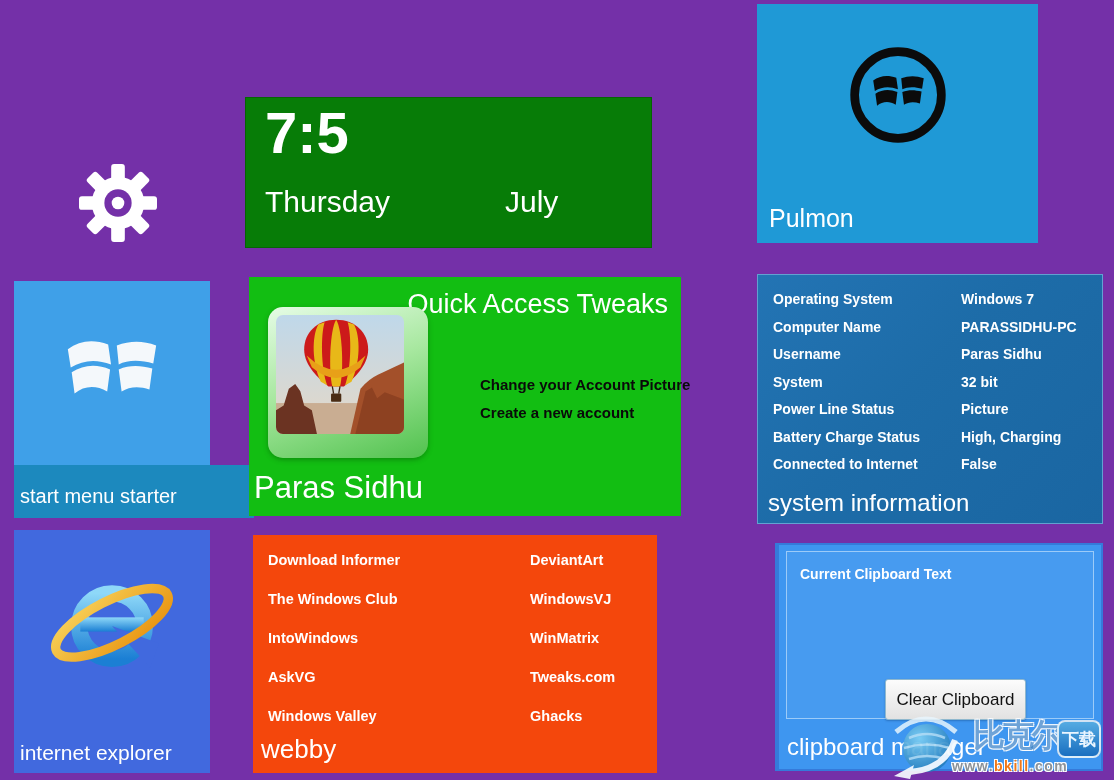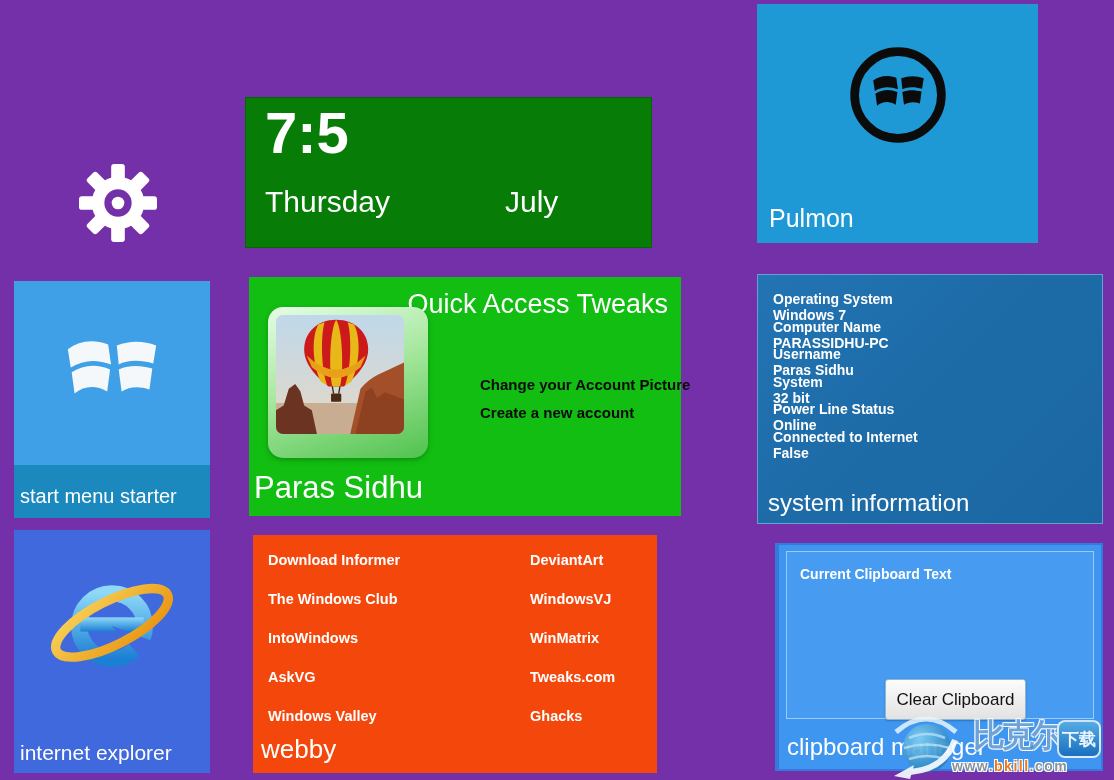--- a/index.html
+++ b/index.html
@@ -25,42 +25,42 @@
   #clock-day{position:absolute;left:20px;top:88px;font-size:30px;font-weight:300;}
   #clock-month{position:absolute;left:260px;top:88px;font-size:30px;font-weight:300;}
 
   
   #pulmon-tile{left:757px;top:4px;width:281px;height:239px;background:var(--pulmon-blue,#1F99D6);}
   #pulmon-logo{position:absolute;left:88px;top:38px;}
   #pulmon-label{position:absolute;left:12px;bottom:10px;font-size:25px;}
 
   
   #smst-tile{left:14px;top:281px;width:196px;height:237px;background:var(--smst-blue-top,#3FA0E8);}
-  #smst-strip{position:absolute;left:0;bottom:0;width:100%;height:53px;background:var(--smst-blue-strip,#1C89BE);}
+  #smst-strip{position:absolute;left:0;bottom:0;width:100%;height:53px;background:var(--smst-blue-strip,#1C89BE);padding-left:44px;}
   #smst-flag{position:absolute;left:50px;top:48px;}
   #smst-label{position:absolute;left:6px;bottom:10px;font-size:20px;}
 
   
   #qat-tile{left:249px;top:277px;width:432px;height:239px;background:var(--qat-green,#12BE12);}
   #qat-title{position:absolute;right:13px;top:12px;font-size:27px;font-weight:300;}
   #qat-photo-frame{position:absolute;left:19px;top:30px;width:144px;height:135px;border-radius:15px;
      background:linear-gradient(160deg,#E6FCE6 0%,#A8E8A0 45%,#51C24E 100%);
      box-shadow:0 2px 5px rgba(0,60,0,0.35);padding:8px;}
   #qat-photo{width:128px;height:119px;border-radius:7px;overflow:hidden;display:block;}
   .qat-link{position:absolute;left:231px;color:#0A0A0A;font-size:15px;font-weight:700;cursor:pointer;white-space:nowrap;}
   #qat-link-0{top:99px;}
   #qat-link-1{top:127px;}
   #qat-user{position:absolute;left:5px;bottom:10px;font-size:31px;font-weight:300;}
 
   
   #sysinfo-tile{left:757px;top:274px;width:346px;height:250px;
      background:linear-gradient(135deg,#2374B4 0%,#1D6CA8 45%,#1A66A2 100%);
      border:1px solid rgba(110,170,215,0.85);}
   #sysinfo-rows{position:absolute;left:15px;top:16px;right:8px;}
-  .sysinfo-row{display:flex;height:27.5px;align-items:flex-start;flex-direction:column;}
+  .sysinfo-row{display:flex;height:27.5px;align-items:flex-start;}
   .sysinfo-key{width:188px;font-size:14px;font-weight:600;}
   .sysinfo-val{font-size:14px;font-weight:600;}
   #sysinfo-label{position:absolute;left:10px;bottom:6px;font-size:24px;}
 
   
   #ie-tile{left:14px;top:530px;width:196px;height:243px;background:var(--ie-blue,#4169DE);}
   #ie-logo{position:absolute;left:27px;top:24px;}
   #ie-label{position:absolute;left:6px;bottom:8px;font-size:21px;}
   .ie-fill{fill:var(--ie-blue,#4169DE);}
 
@@ -216,21 +216,25 @@
       <div class="sysinfo-row">
           <span class="sysinfo-key">Username</span>
           <span class="sysinfo-val">Paras Sidhu</span>
         </div>
       <div class="sysinfo-row">
           <span class="sysinfo-key">System</span>
           <span class="sysinfo-val">32 bit</span>
         </div>
       <div class="sysinfo-row">
           <span class="sysinfo-key">Power Line Status</span>
-          <span class="sysinfo-val">Online</span>
+          <span class="sysinfo-val">Picture</span>
+        </div>
+      <div class="sysinfo-row">
+          <span class="sysinfo-key">Battery Charge Status</span>
+          <span class="sysinfo-val">High, Charging</span>
         </div>
       <div class="sysinfo-row">
           <span class="sysinfo-key">Connected to Internet</span>
           <span class="sysinfo-val">False</span>
         </div>
     </div>
     <div id="sysinfo-label" class="metro-label">system information</div>
   </div>
 
   <div class="tile" id="ie-tile">

